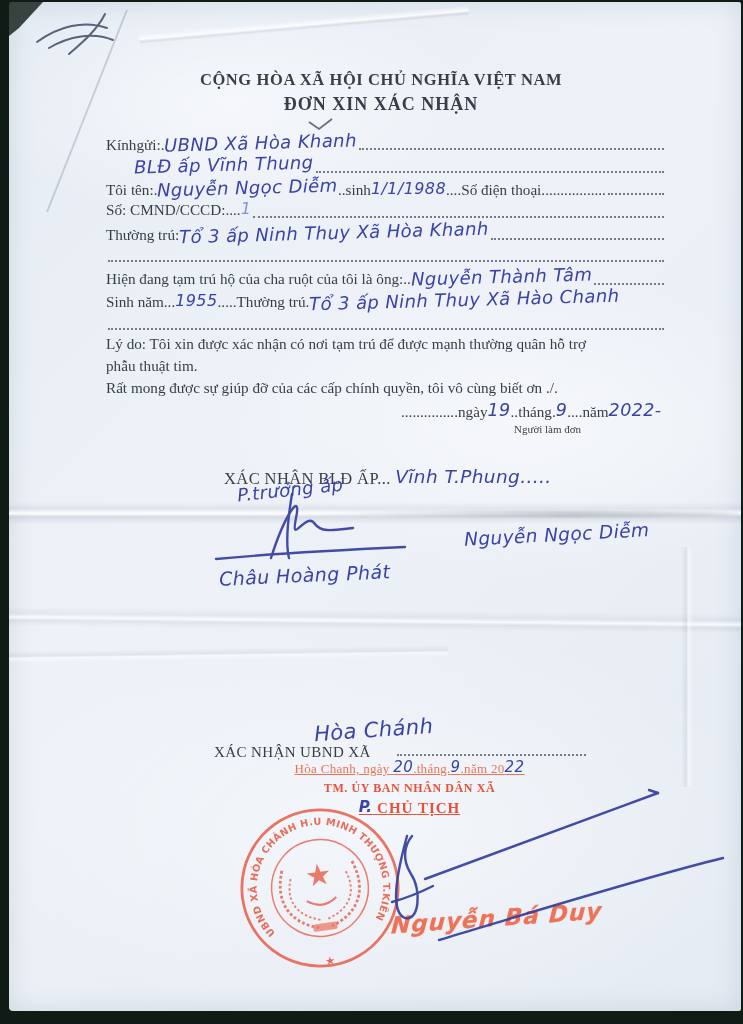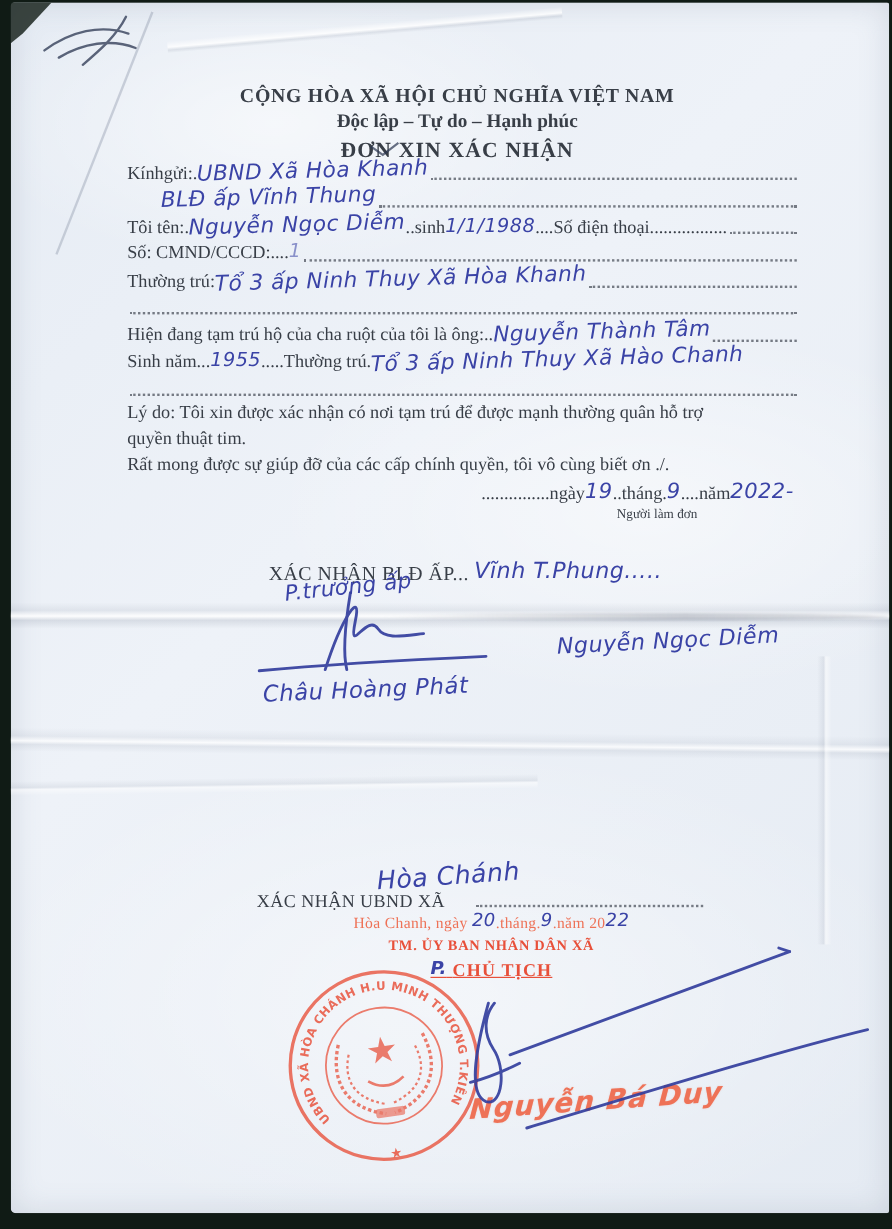--- a/index.html
+++ b/index.html
@@ -55,21 +55,21 @@
   .village-title{position:absolute;left:215px;top:449px;font-size:16.5px;letter-spacing:.4px;color:var(--txt);white-space:nowrap;margin-top:16px;}
   .village-title .hw{font-size:18.5px;}
   .role-hw{position:absolute;left:228px;top:477px;font-size:18px;transform:rotate(-6deg);}
   .signer1-hw{position:absolute;left:210px;top:562px;font-size:19px;transform:rotate(-2.5deg);}
   .applicant-hw{position:absolute;left:455px;top:522px;font-size:18.5px;transform:rotate(-3deg);}
   
   .commune-title{position:absolute;left:205px;top:742px;width:372px;display:flex;align-items:baseline;
     font-size:15px;letter-spacing:.4px;color:var(--txt);gap:24px;}
   .commune-hw{position:absolute;left:305px;top:716px;font-size:21px;transform:rotate(-4deg);}
   .red-block{position:absolute;left:228px;top:757px;width:345px;text-align:center;}
-  .red-date{font-size:13px;color:var(--redsoft);letter-spacing:.3px;white-space:nowrap;}
+  .red-date{font-size:13px;color:var(--redsoft);letter-spacing:.3px;white-space:nowrap;text-decoration:underline;}
   .red-date .hw{font-size:15px;}
   .red-tm{font-size:12px;font-weight:bold;color:var(--red);letter-spacing:.6px;margin-top:4px;}
   .red-ct{font-size:15px;font-weight:bold;color:var(--red);letter-spacing:1px;margin-top:3px;text-decoration:underline;}
   .red-ct .hw{font-size:15px;}
   .stamp{position:absolute;left:218px;top:793px;width:186px;height:186px;transform:rotate(-8deg);opacity:.92;}
   .red-name{position:absolute;left:382px;top:903px;font-family:"DejaVu Sans",sans-serif;
     font-style:italic;font-weight:bold;font-size:23px;color:var(--redsoft);
     letter-spacing:1px;transform:rotate(-4deg) skewX(-8deg);text-shadow:0 0 1px rgba(238,114,87,.5);}
   .pen-overlay{position:absolute;left:0;top:0;width:743px;height:1024px;pointer-events:none;}
 </style>
@@ -82,21 +82,20 @@
     <div class="corner-dark"></div>
     <div class="crease crease-t1"></div>
     <div class="crease crease-h1"></div>
     <div class="crease crease-h1b"></div>
     <div class="crease crease-h2"></div>
     <div class="crease crease-h3"></div>
     <div class="crease crease-v1"></div>
 
     <div class="title-block">
       <div class="t1">CỘNG HÒA XÃ HỘI CHỦ NGHĨA VIỆT NAM</div>
-      <div class="t2">Độc lập – Tự do – Hạnh phúc</div>
       <div class="t3">ĐƠN XIN XÁC NHẬN</div>
     </div>
 
     <div class="form">
       <div class="row">
         <span class="plain">Kínhgửi:.</span>
         <span class="hw hw-rot">UBND Xã Hòa Khanh</span>
         <span class="leader"></span>
       </div>
       <div class="row">
@@ -135,21 +134,21 @@
         <span class="plain">.....Thường trú.</span>
         <span class="hw hw-rot">Tổ 3 ấp Ninh Thuy Xã Hào Chanh</span>
       </div>
       <div class="row">
         <span class="leader"></span>
       </div>
       <div class="row">
         <span class="plain">Lý do: Tôi xin được xác nhận có nơi tạm trú để được mạnh thường quân hỗ trợ</span>
       </div>
       <div class="row">
-        <span class="plain">quyền thuật tim.</span>
+        <span class="plain">phẫu thuật tim.</span>
       </div>
       <div class="row">
         <span class="plain">Rất mong được sự giúp đỡ của các cấp chính quyền, tôi vô cùng biết ơn ./.</span>
       </div>
     </div>
 
     <div class="date-line">
       <span>...............ngày</span><span class="hw">19</span><span>..tháng.</span><span class="hw">9</span><span>....năm</span><span class="hw">2022-</span>
     </div>
     <div class="sign-caption">Người làm đơn</div>

